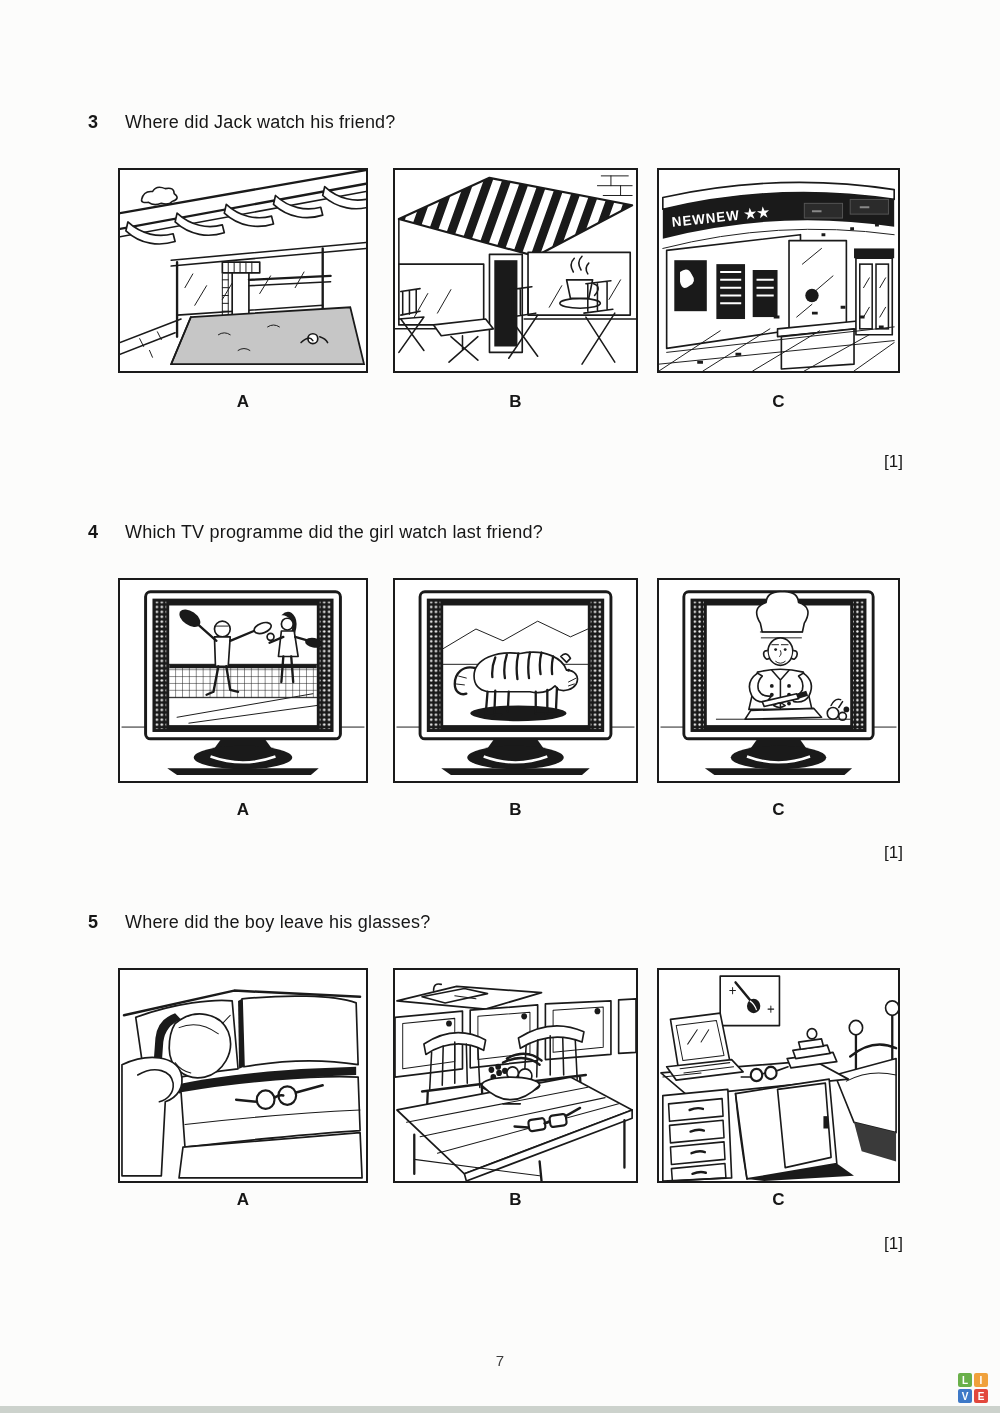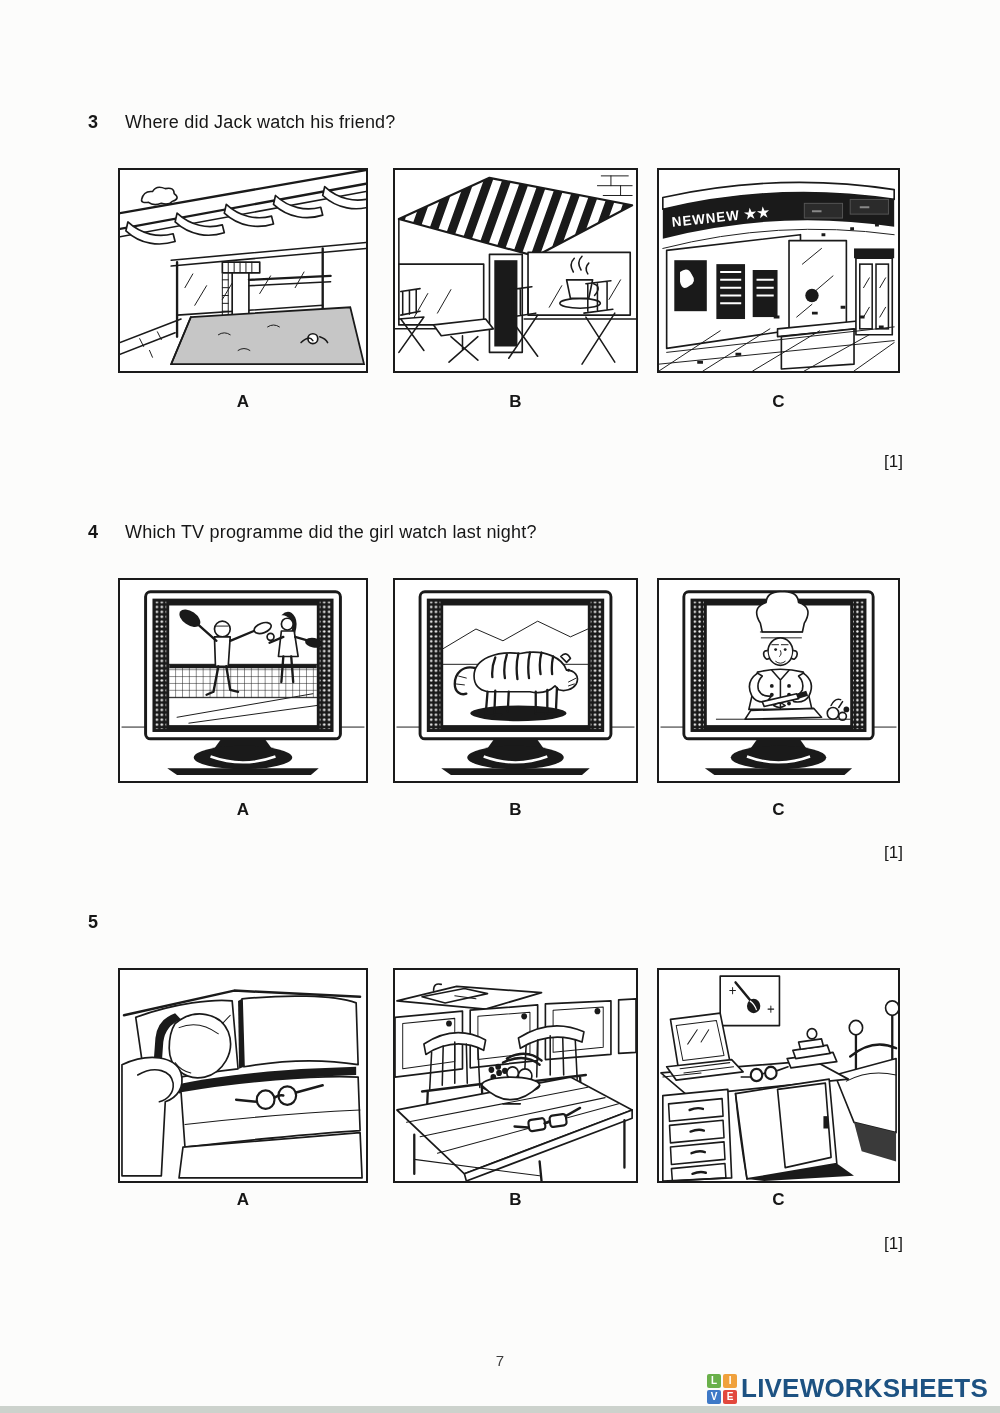--- a/index.html
+++ b/index.html
@@ -143,21 +143,21 @@
       <div class="cell-a">A</div>
       <div class="cell-b">B</div>
       <div class="cell-c">C</div>
     </div>
     <div class="marks" style="top:452px;">[1]</div>
   </section>
 
   <section>
     <div class="q-header" style="top:522px;left:88px;">
       <span class="q-num">4</span>
-      <span class="q-text">Which TV programme did the girl watch last night?</span>
+      <span class="q-text">Which TV programme did the girl watch last friend?</span>
     </div>
 
     <div class="fig-row" style="top:578px;">
       <div class="cell-a">
         <div class="fig">
           <svg viewBox="0 0 250 205" preserveAspectRatio="none">
             <defs>
               <pattern id="spkA" width="5" height="5" patternUnits="userSpaceOnUse">
                   <rect width="5" height="5" fill="#1a1a1a"></rect>
                   <circle cx="2.5" cy="2.5" r="1.2" fill="#fff"></circle>
@@ -284,20 +284,21 @@
       <div class="cell-a">A</div>
       <div class="cell-b">B</div>
       <div class="cell-c">C</div>
     </div>
     <div class="marks" style="top:843px;">[1]</div>
   </section>
 
   <section>
     <div class="q-header" style="top:912px;left:88px;">
       <span class="q-num">5</span>
+      <span class="q-text">Where did the boy leave his glasses?</span>
     </div>
 
     <div class="fig-row" style="top:968px;">
       <div class="cell-a">
         <div class="fig tall">
           <svg viewBox="0 0 250 205" preserveAspectRatio="none">
             <path class="ln2" d="M4,44 L116,20 L244,26"></path>
             <path class="fl" d="M16,46 C56,32 96,28 114,30 L120,96 C84,100 44,106 26,112 Z"></path>
             <path class="fl" d="M124,28 C168,24 216,24 240,32 L242,92 C204,86 162,88 126,94 Z"></path>
             <path class="dk" d="M120,30 L124,28 L126,94 L121,96 Z"></path>
@@ -410,17 +411,16 @@
 
   <div class="page-num">7</div>
 
   <div class="logo">
     <div class="logo-tiles">
       <span class="tile t0">L</span>
       <span class="tile t1">I</span>
       <span class="tile t2">V</span>
       <span class="tile t3">E</span>
     </div>
-    <span class="logo-text">LIVEWORKSHEETS</span>
   </div>
 
   <div class="bottom-strip"></div>
 </div>
 
 </body></html>

